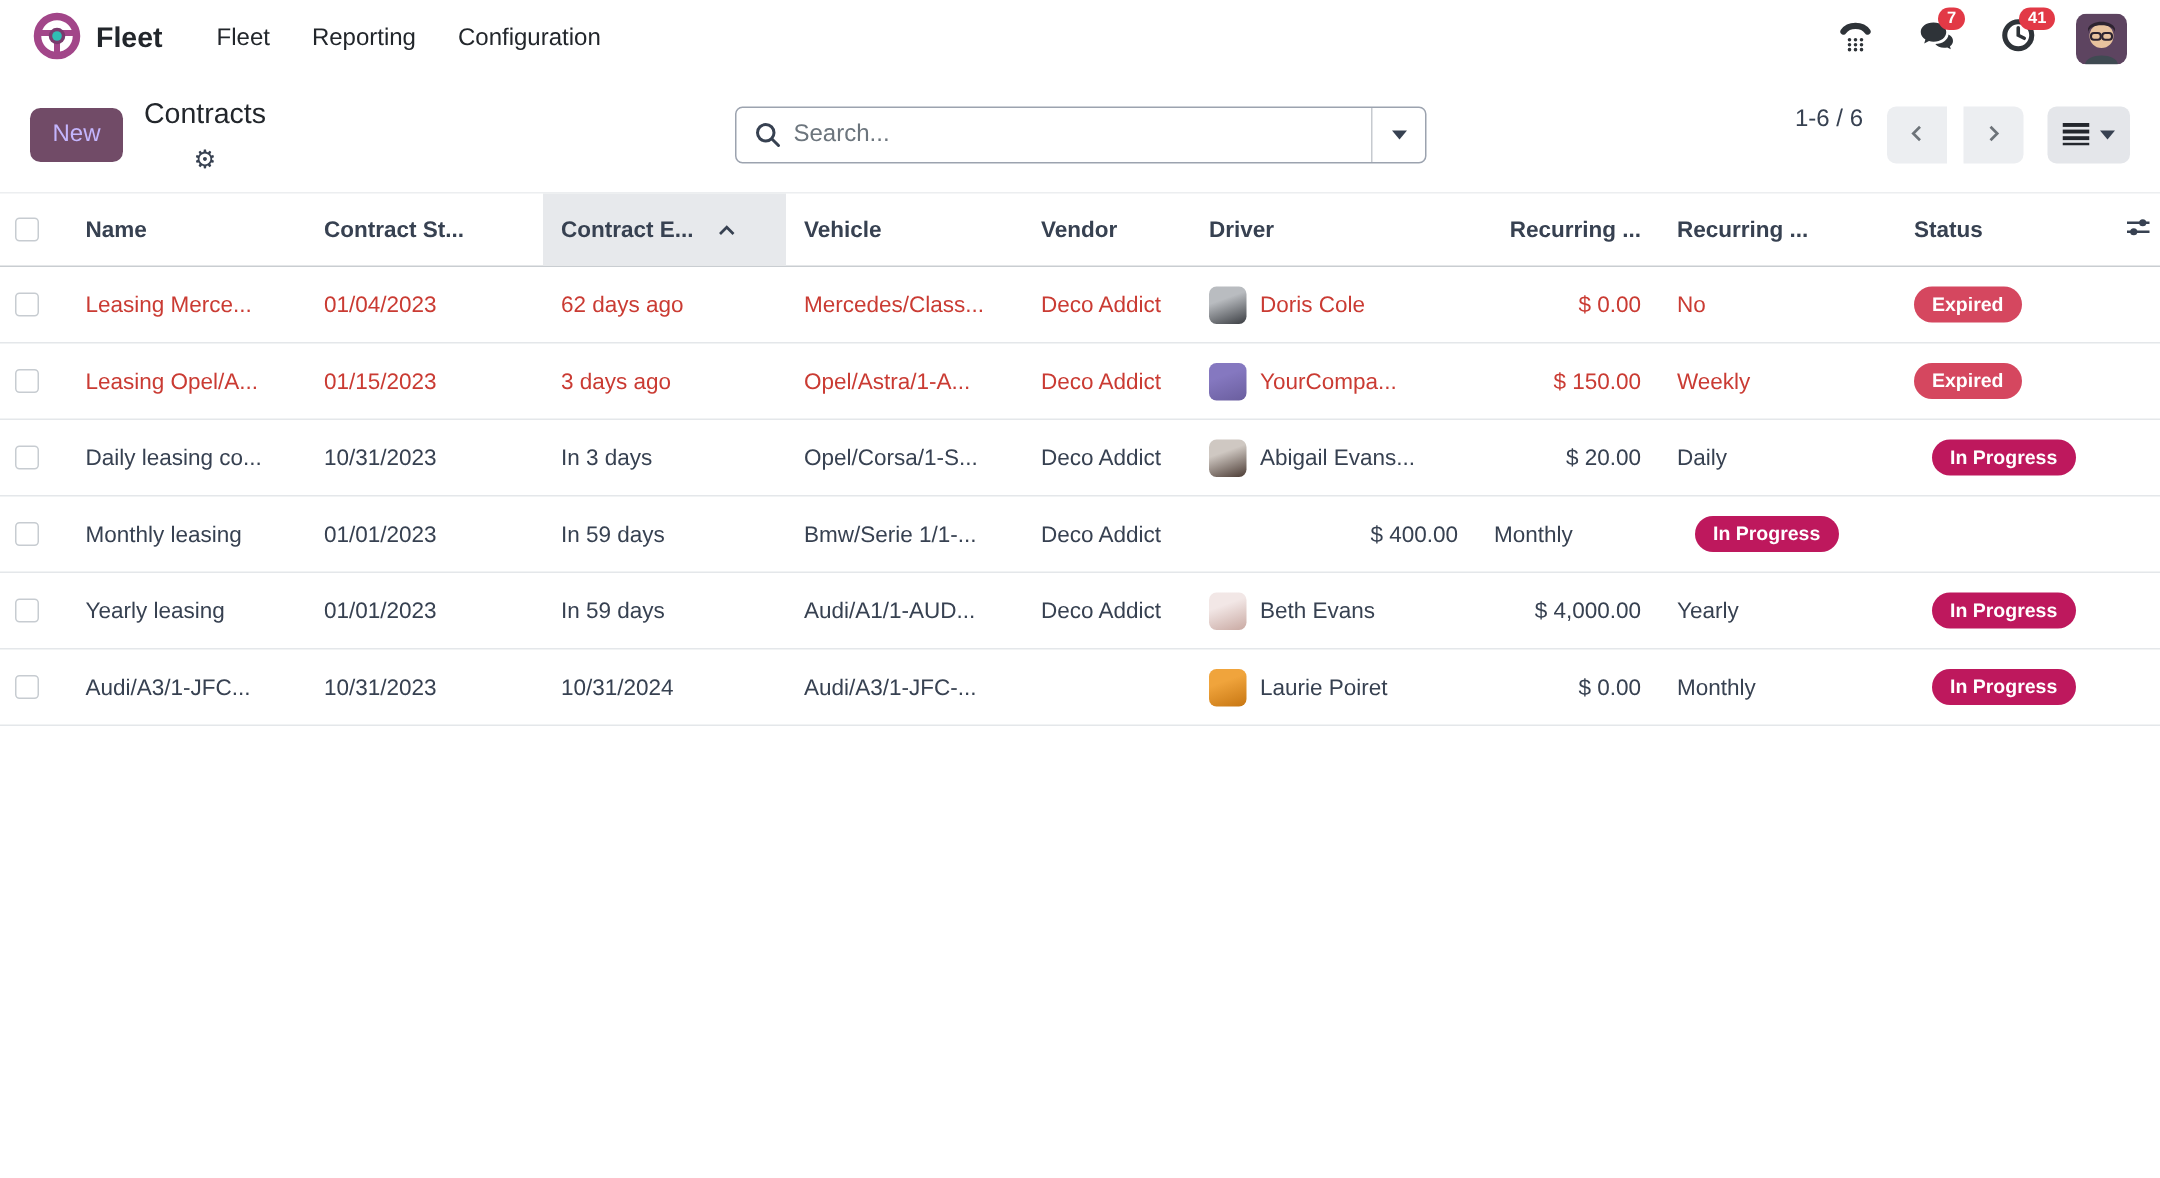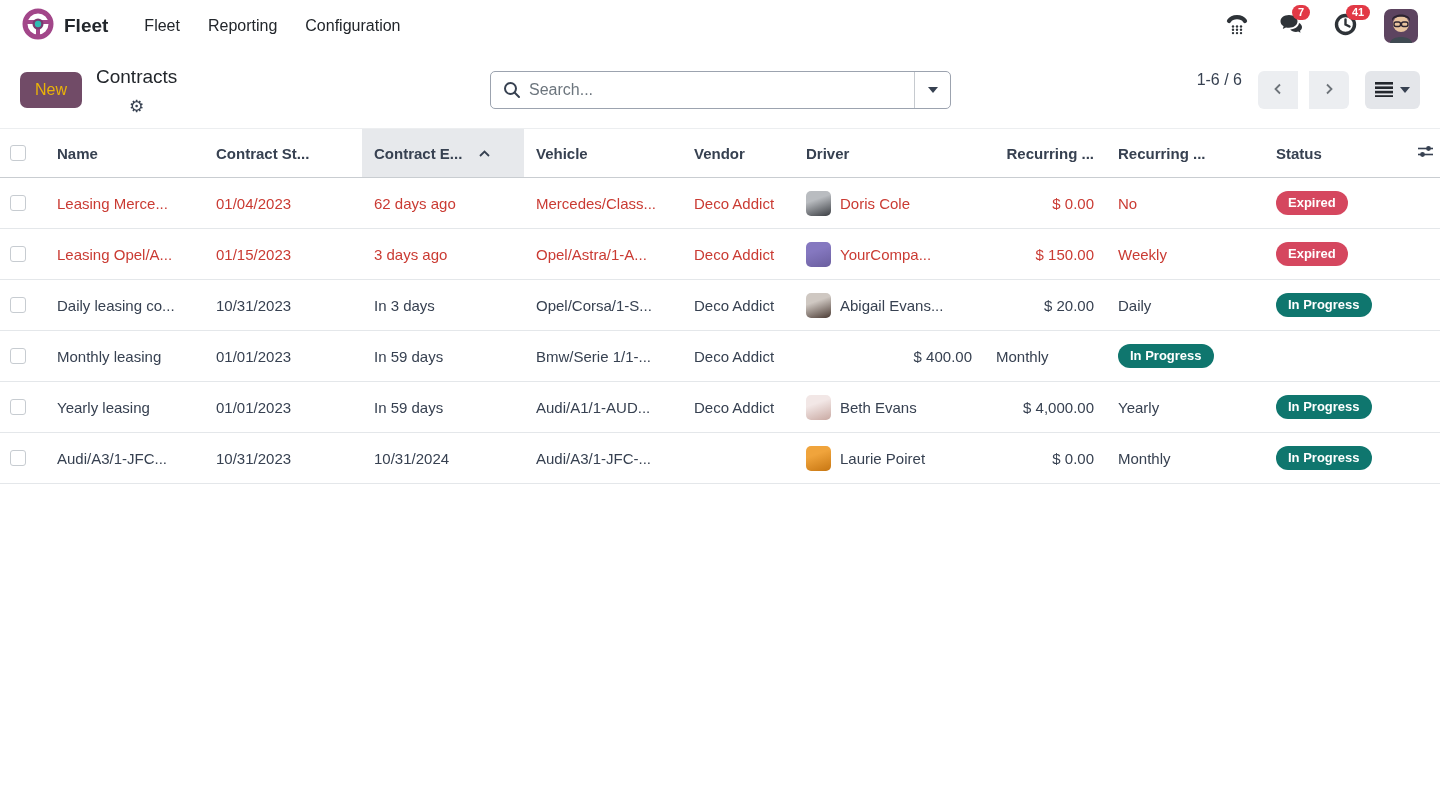--- a/index.html
+++ b/index.html
@@ -13,21 +13,21 @@
   .nav-menus { display:flex; align-items:center; margin-left:26px; gap:8px; }
   .nav-item { font-size:16px; color:#22262b; padding:8px 10px; border-radius:6px; cursor:pointer; }
   .nav-right { margin-left:auto; display:flex; align-items:center; gap:24px; }
   .nav-icon-btn { position:relative; width:30px; height:30px; display:flex; align-items:center; justify-content:center; cursor:pointer; color:#2e3338; }
   .nav-badge { position:absolute; top:-6px; left:16px; background:#e23946; color:#fff; font-size:11px; font-weight:700;
     border-radius:10px; padding:1px 6px; line-height:13px; }
   .user-avatar { width:34px; height:34px; border-radius:7px; overflow:hidden; cursor:pointer; }
 
   
   .control-panel { height:76px; display:flex; align-items:center; padding:0 20px; position:relative; }
-  .btn-new { background:#714B67; color:#eab308; border:none; font-size:16px; font-weight:500;
+  .btn-new { background:#714B67; color:#c4b5fd; border:none; font-size:16px; font-weight:500;
     padding:9px 15px; border-radius:7px; cursor:pointer; font-family:inherit; }
   .breadcrumb { display:flex; align-items:center; gap:10px; margin-left:14px;flex-direction:column; }
   .breadcrumb-title { font-size:19px; color:#22262b; }
   .gear { font-size:17px; color:#374151; cursor:pointer; line-height:1; }
   .searchbar { position:absolute; left:490px; top:50%; transform:translateY(-50%); width:461px; height:38px;
     border:1px solid #9ca3af; border-radius:5px; display:flex; align-items:center; background:#fff; }
   .searchbar .mag { margin:0 8px 0 12px; color:#374151; display:flex; }
   .searchbar input { flex:1; border:none; outline:none; font-size:16px; color:#6d28d9; font-family:inherit; background:transparent; }
   .searchbar input::placeholder { color:#6c757d; }
   .search-caret-btn { width:36px; height:100%; border-left:1px solid #c6cacf; display:flex; align-items:center; justify-content:center; cursor:pointer; }
@@ -49,21 +49,21 @@
   .sort-caret { margin-left:16px; display:flex; }
   .th-right { justify-content:flex-end; }
   .row { height:51px; border-bottom:1px solid #e4e7ea; font-size:15px; cursor:pointer; }
   .cell { padding:0 12px; white-space:nowrap; overflow:hidden; display:flex; align-items:center; height:100%; }
   .cell-right { justify-content:flex-end; }
   .row-danger { color:#ca3b33; }
   .checkbox { width:16px; height:16px; border:1px solid #c7ccd1; border-radius:3px; background:#fff; margin-left:10px; cursor:pointer; }
   .drv-avatar { width:25px; height:25px; border-radius:5px; margin-right:9px; flex:0 0 auto; }
   .badge { font-size:13px; font-weight:700; color:#fff; padding:4px 12px; border-radius:20px; line-height:1.25; }
   .badge-danger { background:#d5475f; }
-  .badge-info { background:#0f766e; }
+  .badge-info { background:#be185d;margin-left:12px; }
   .icon-col { display:flex; justify-content:center; }
 </style>
 </head>
 <body>
 
 <div class="navbar">
   <div class="brand">
     <span>
       <svg width="32" height="32" viewBox="0 0 32 32">
         <circle cx="16" cy="16" r="13" fill="none" stroke="#a24689" stroke-width="5"></circle>

